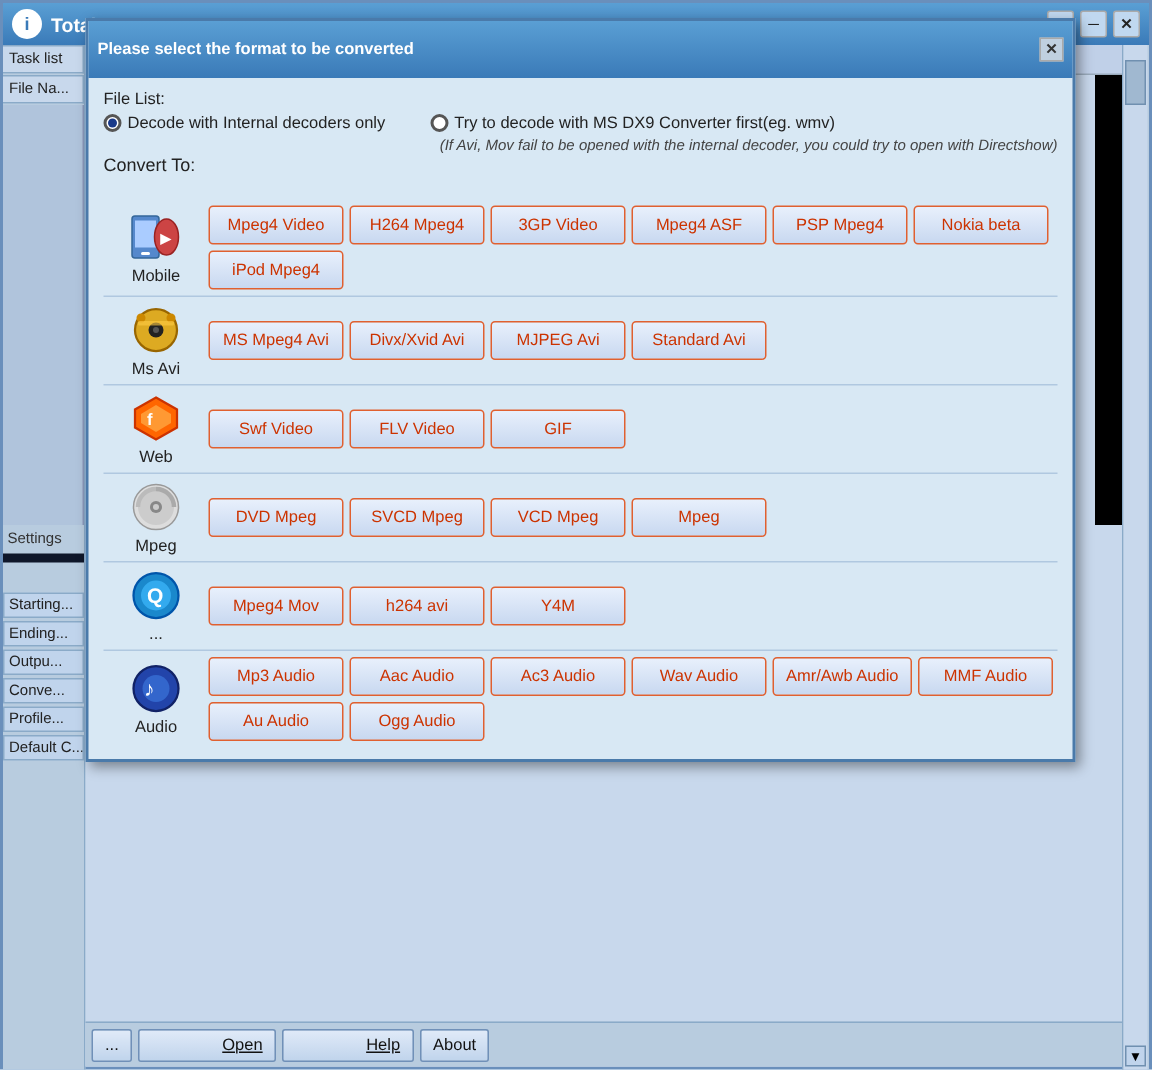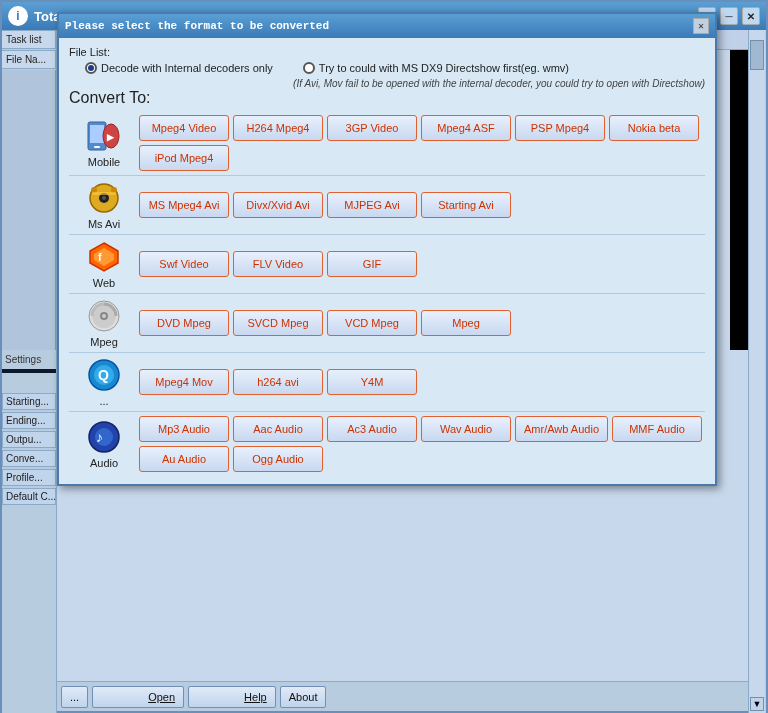--- a/index.html
+++ b/index.html
@@ -94,21 +94,21 @@
       font-size: 10px;
       color: #222;
       margin-bottom: 1px;
       cursor: pointer;
     }
     .sidebar-label {
       writing-mode: horizontal-tb;
       font-size: 10px;
       padding: 4px 3px;
       color: #333;
-      border-bottom: 4px solid #0f172a;
+      border-bottom: 6px solid #0f172a;
     }
 
     
     .right-panel {
       position: absolute;
       right: 0;
       top: 28px;
       width: 18px;
       height: 685px;
       background: #b8ccdf;
@@ -214,29 +214,28 @@
       top: 10px;
       left: 55px;
       width: 660px;
       background: #d8e8f4;
       border: 2px solid #4a7aaa;
       box-shadow: 3px 3px 8px rgba(0,0,0,0.4);
       z-index: 20;
     }
     .dialog-title {
       background: linear-gradient(to bottom, #5a9fd4, #3a7ab8);
-      height: 24px;
+      height: 38px;
       display: flex;
       align-items: center;
       justify-content: space-between;
       padding: 0 6px;
       color: white;
       font-size: 11px;
       font-weight: bold;
-      font-family: Liberation Mono, monospace;
     }
     .dialog-close {
       width: 16px;
       height: 16px;
       background: #c0d0e0;
       border: 1px solid #aaa;
       display: flex;
       align-items: center;
       justify-content: center;
       font-size: 10px;
@@ -269,21 +268,20 @@
     }
 
     
     .radio-row {
       display: flex;
       align-items: flex-end;
       gap: 30px;
       margin-bottom: 4px;
       font-size: 11px;
       color: #222;
-      margin-left: 16px;
     }
     .radio-option {
       display: flex;
       align-items: center;
       gap: 4px;
     }
     .radio-circle {
       width: 12px;
       height: 12px;
       border-radius: 50%;
@@ -305,23 +303,23 @@
     .hint-text {
       font-size: 10px;
       color: #444;
       text-align: right;
       margin-bottom: 0;
       font-style: italic;
     }
 
     
     .convert-to-label {
-      font-size: 16px;
-      color: #222;
-      margin-bottom: 4px;
+      font-size: 12px;
+      color: #222;
+      margin-bottom: 16px;
     }
     .convert-row {
       display: flex;
       align-items: center;
       padding: 4px 0;
       border-bottom: 1px solid #b0c8e0;
     }
     .convert-icon-area {
       width: 70px;
       display: flex;
@@ -439,21 +437,21 @@
     <div class="dialog-body">
       <div class="file-list-label">File List:</div>
 
       <div class="radio-row">
         <div class="radio-option">
           <div class="radio-circle checked"></div>
           <span>Decode with Internal decoders only</span>
         </div>
         <div class="radio-option">
           <div class="radio-circle"></div>
-          <span>Try to could with MS DX9 Directshow first(eg. wmv)</span>
+          <span>Try to decode with MS DX9 Converter first(eg. wmv)</span>
         </div>
       </div>
       <div class="hint-text">(If Avi, Mov fail to be opened with the internal decoder, you could try to open with Directshow)</div>
 
       <div class="convert-to-label">Convert To:</div>
 
       <div>
 
         <div class="convert-row">
           <div class="convert-icon-area">
@@ -490,21 +488,21 @@
                 <circle cx="28" cy="10" r="3" fill="#cc8800"></circle>
                 <rect x="6" y="12" width="24" height="3" rx="1" fill="#ffcc44" opacity="0.6"></rect>
               </svg>
             </div>
             <span class="convert-category-label">Ms Avi</span>
           </div>
           <div class="convert-buttons">
             <button class="format-btn">MS Mpeg4 Avi</button>
             <button class="format-btn">Divx/Xvid Avi</button>
             <button class="format-btn">MJPEG Avi</button>
-            <button class="format-btn">Starting Avi</button>
+            <button class="format-btn">Standard Avi</button>
           </div>
         </div>
 
         <div class="convert-row">
           <div class="convert-icon-area">
             <div class="convert-icon icon-web">
               <svg viewBox="0 0 36 36" xmlns="http://www.w3.org/2000/svg">
                 <polygon points="18,4 32,12 32,24 18,32 4,24 4,12" fill="#ff6600" stroke="#cc3300" stroke-width="1.5"></polygon>
                 <polygon points="18,9 28,15 28,21 18,27 8,21 8,15" fill="#ff9933"></polygon>
                 <text x="12" y="22" font-size="11" fill="white" font-weight="bold">f</text>

